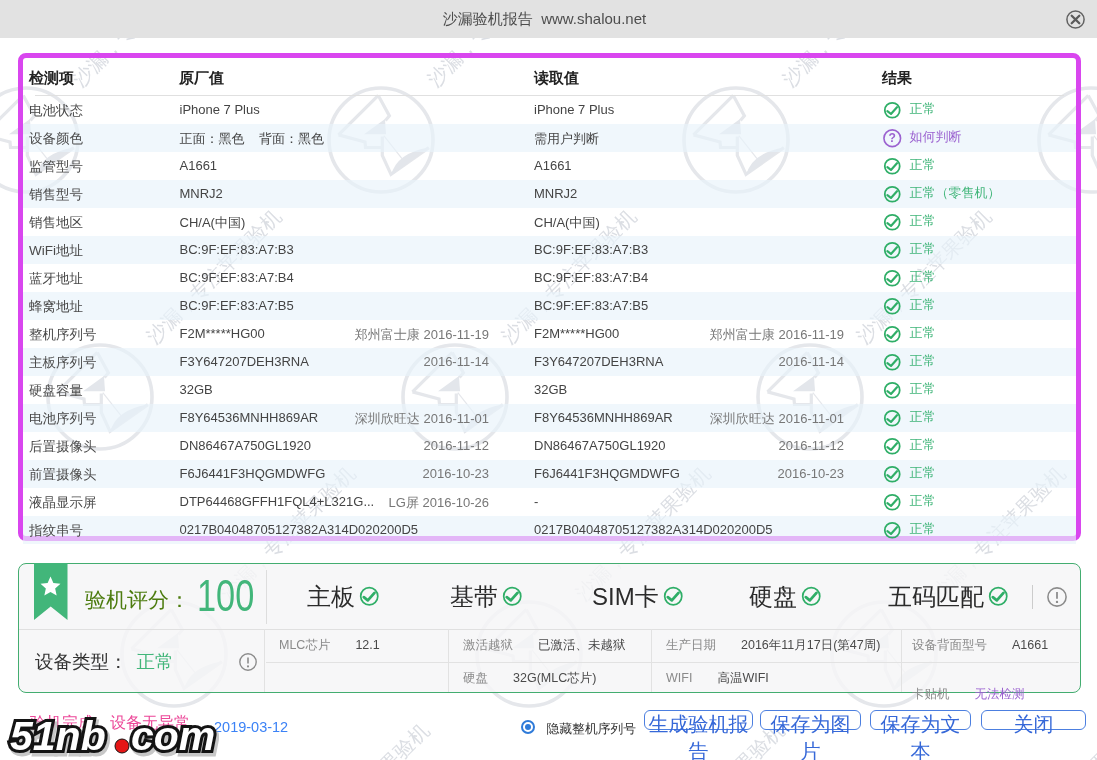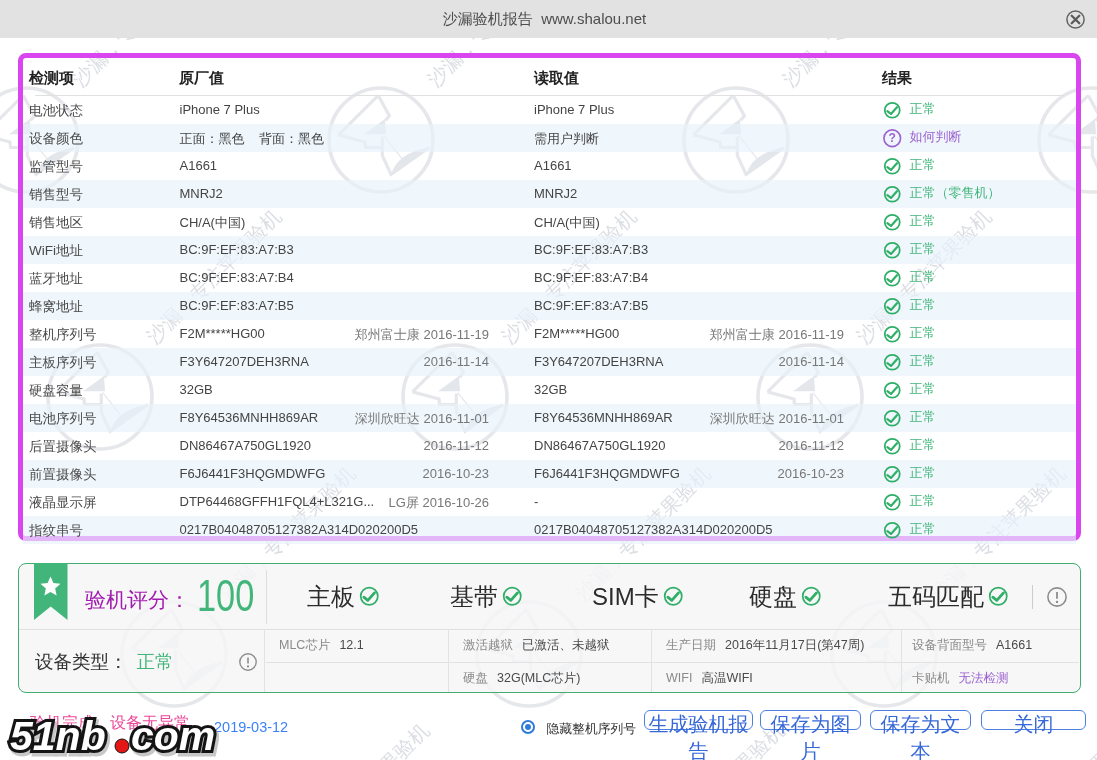--- a/index.html
+++ b/index.html
@@ -15,31 +15,31 @@
 .c2{left:156.5px;font-size:13px}
 .c2d{right:587px;color:#777;font-size:13px}
 .c3{left:511px;font-size:13px}
 .c3d{right:232px;color:#777;font-size:13px}
 .res{left:860px;top:3.5px !important}
 .rt{margin-left:8px;font-size:13px;display:inline-block;vertical-align:3.5px}
 .score{position:absolute;z-index:2;left:18px;top:563px;width:1063px;height:130px;background:rgba(245,245,246,0.82);border:1px solid #43ad70;border-radius:8px}
 .ribbon{position:absolute;left:15px;top:-1px}
 .vdiv1{position:absolute;left:247px;top:6px;height:54px;width:1px;background:#ddd}
 .hdiv{position:absolute;left:0;top:65px;width:1061px;height:1px;background:#e0e0e0}
-.sctitle{position:absolute;left:66px;top:22px;font-size:21px;color:#a21caf}
+.sctitle{position:absolute;left:66px;top:22px;font-size:21px;color:#4d7c0f}
 .scnum{position:absolute;left:178px;top:6.5px;font-size:44px;color:#42b67a;transform:scaleX(.78);transform-origin:left top}
 .sti{position:absolute;top:17px;font-size:24px;color:#2b2b2b}
 .vdiv2{position:absolute;left:1012.5px;top:21px;height:24px;width:1px;background:#ccc}
 .bang1{position:absolute;left:1028px;top:23px}
 .dtype{position:absolute;left:16px;top:84.5px;font-size:18.5px;color:#333}
 .dtype .g{color:#42b67a;margin-left:9px}
 .bang2{position:absolute;left:220px;top:89px}
 .gcell{position:absolute;height:33px;font-size:12.5px;line-height:33px;white-space:nowrap;overflow:hidden}
 .gcell .glab{color:#8a8a8a;margin-left:15px}
-.gcell .gval{color:#4a4a4a;margin-left:9px}
+.gcell .gval{color:#4a4a4a;margin-left:25px}
 .gvline{position:absolute;width:1px;background:#e2e2e2;top:65px;height:63px}
 .ghline{position:absolute;left:247px;top:97.5px;width:813px;height:1px;background:#e2e2e2}
 .foot{position:absolute;z-index:2;left:0;top:693px;width:1097px;height:67px}
 .fin{position:absolute;left:30px;top:20px;font-size:16px;color:#ec4899}
 .fdate{position:absolute;left:214px;top:26px;font-size:14.5px;color:#3b82f6}
 .radio{position:absolute;left:521px;top:27px;width:14px;height:14px;border:2px solid #2f7bd9;border-radius:50%;box-sizing:border-box}
 .radio i{position:absolute;left:1.7px;top:1.7px;width:6.6px;height:6.6px;background:#2f7bd9;border-radius:50%}
 .rlab{position:absolute;left:546.5px;top:28px;font-size:12.8px;color:#333}
 .btn{position:absolute;top:17px;height:20px;border:1.3px solid #4c7fe0;border-radius:6px;color:#3668d8;font-size:20px;text-align:center;line-height:27px;background:#fff}
 .wm{position:absolute;left:0;top:0;pointer-events:none;z-index:1}
@@ -259,21 +259,21 @@
 <span class="gvline" style="left:429px"></span>
 <span class="gvline" style="left:632px"></span>
 <span class="gvline" style="left:881.5px"></span>
 <div class="ghline"></div>
 <div class="gcell" style="left:245px;top:65px;width:184px"><span class="glab">MLC芯片</span><span class="gval">12.1</span></div>
     <div class="gcell" style="left:429px;top:65px;width:203px"><span class="glab">激活越狱</span><span class="gval">已激活、未越狱</span></div>
     <div class="gcell" style="left:632px;top:65px;width:246px"><span class="glab">生产日期</span><span class="gval">2016年11月17日(第47周)</span></div>
     <div class="gcell" style="left:878px;top:65px;width:184px"><span class="glab">设备背面型号</span><span class="gval">A1661</span></div>
     <div class="gcell" style="left:429px;top:98px;width:203px"><span class="glab">硬盘</span><span class="gval">32G(MLC芯片)</span></div>
     <div class="gcell" style="left:632px;top:98px;width:246px"><span class="glab">WIFI</span><span class="gval">高温WIFI</span></div>
-    <div class="gcell" style="left:878px;top:98px;width:184px"><span class="glab">卡贴机</span><span class="gval" style="color:#9b62d0">无法检测</span></div>
+    <div class="gcell" style="left:878px;top:114px;width:184px"><span class="glab">卡贴机</span><span class="gval" style="color:#9b62d0">无法检测</span></div>
 </div>
 <div class="foot">
 <span class="fin">验机完成，设备无异常。</span>
 <span class="fdate">2019-03-12</span>
 <span class="radio">
       <i></i>
     </span>
 <span class="rlab">隐藏整机序列号</span>
 <span class="btn" style="left:644px;width:109px">生成验机报告</span>
 <span class="btn" style="left:760px;width:101px">保存为图片</span>

